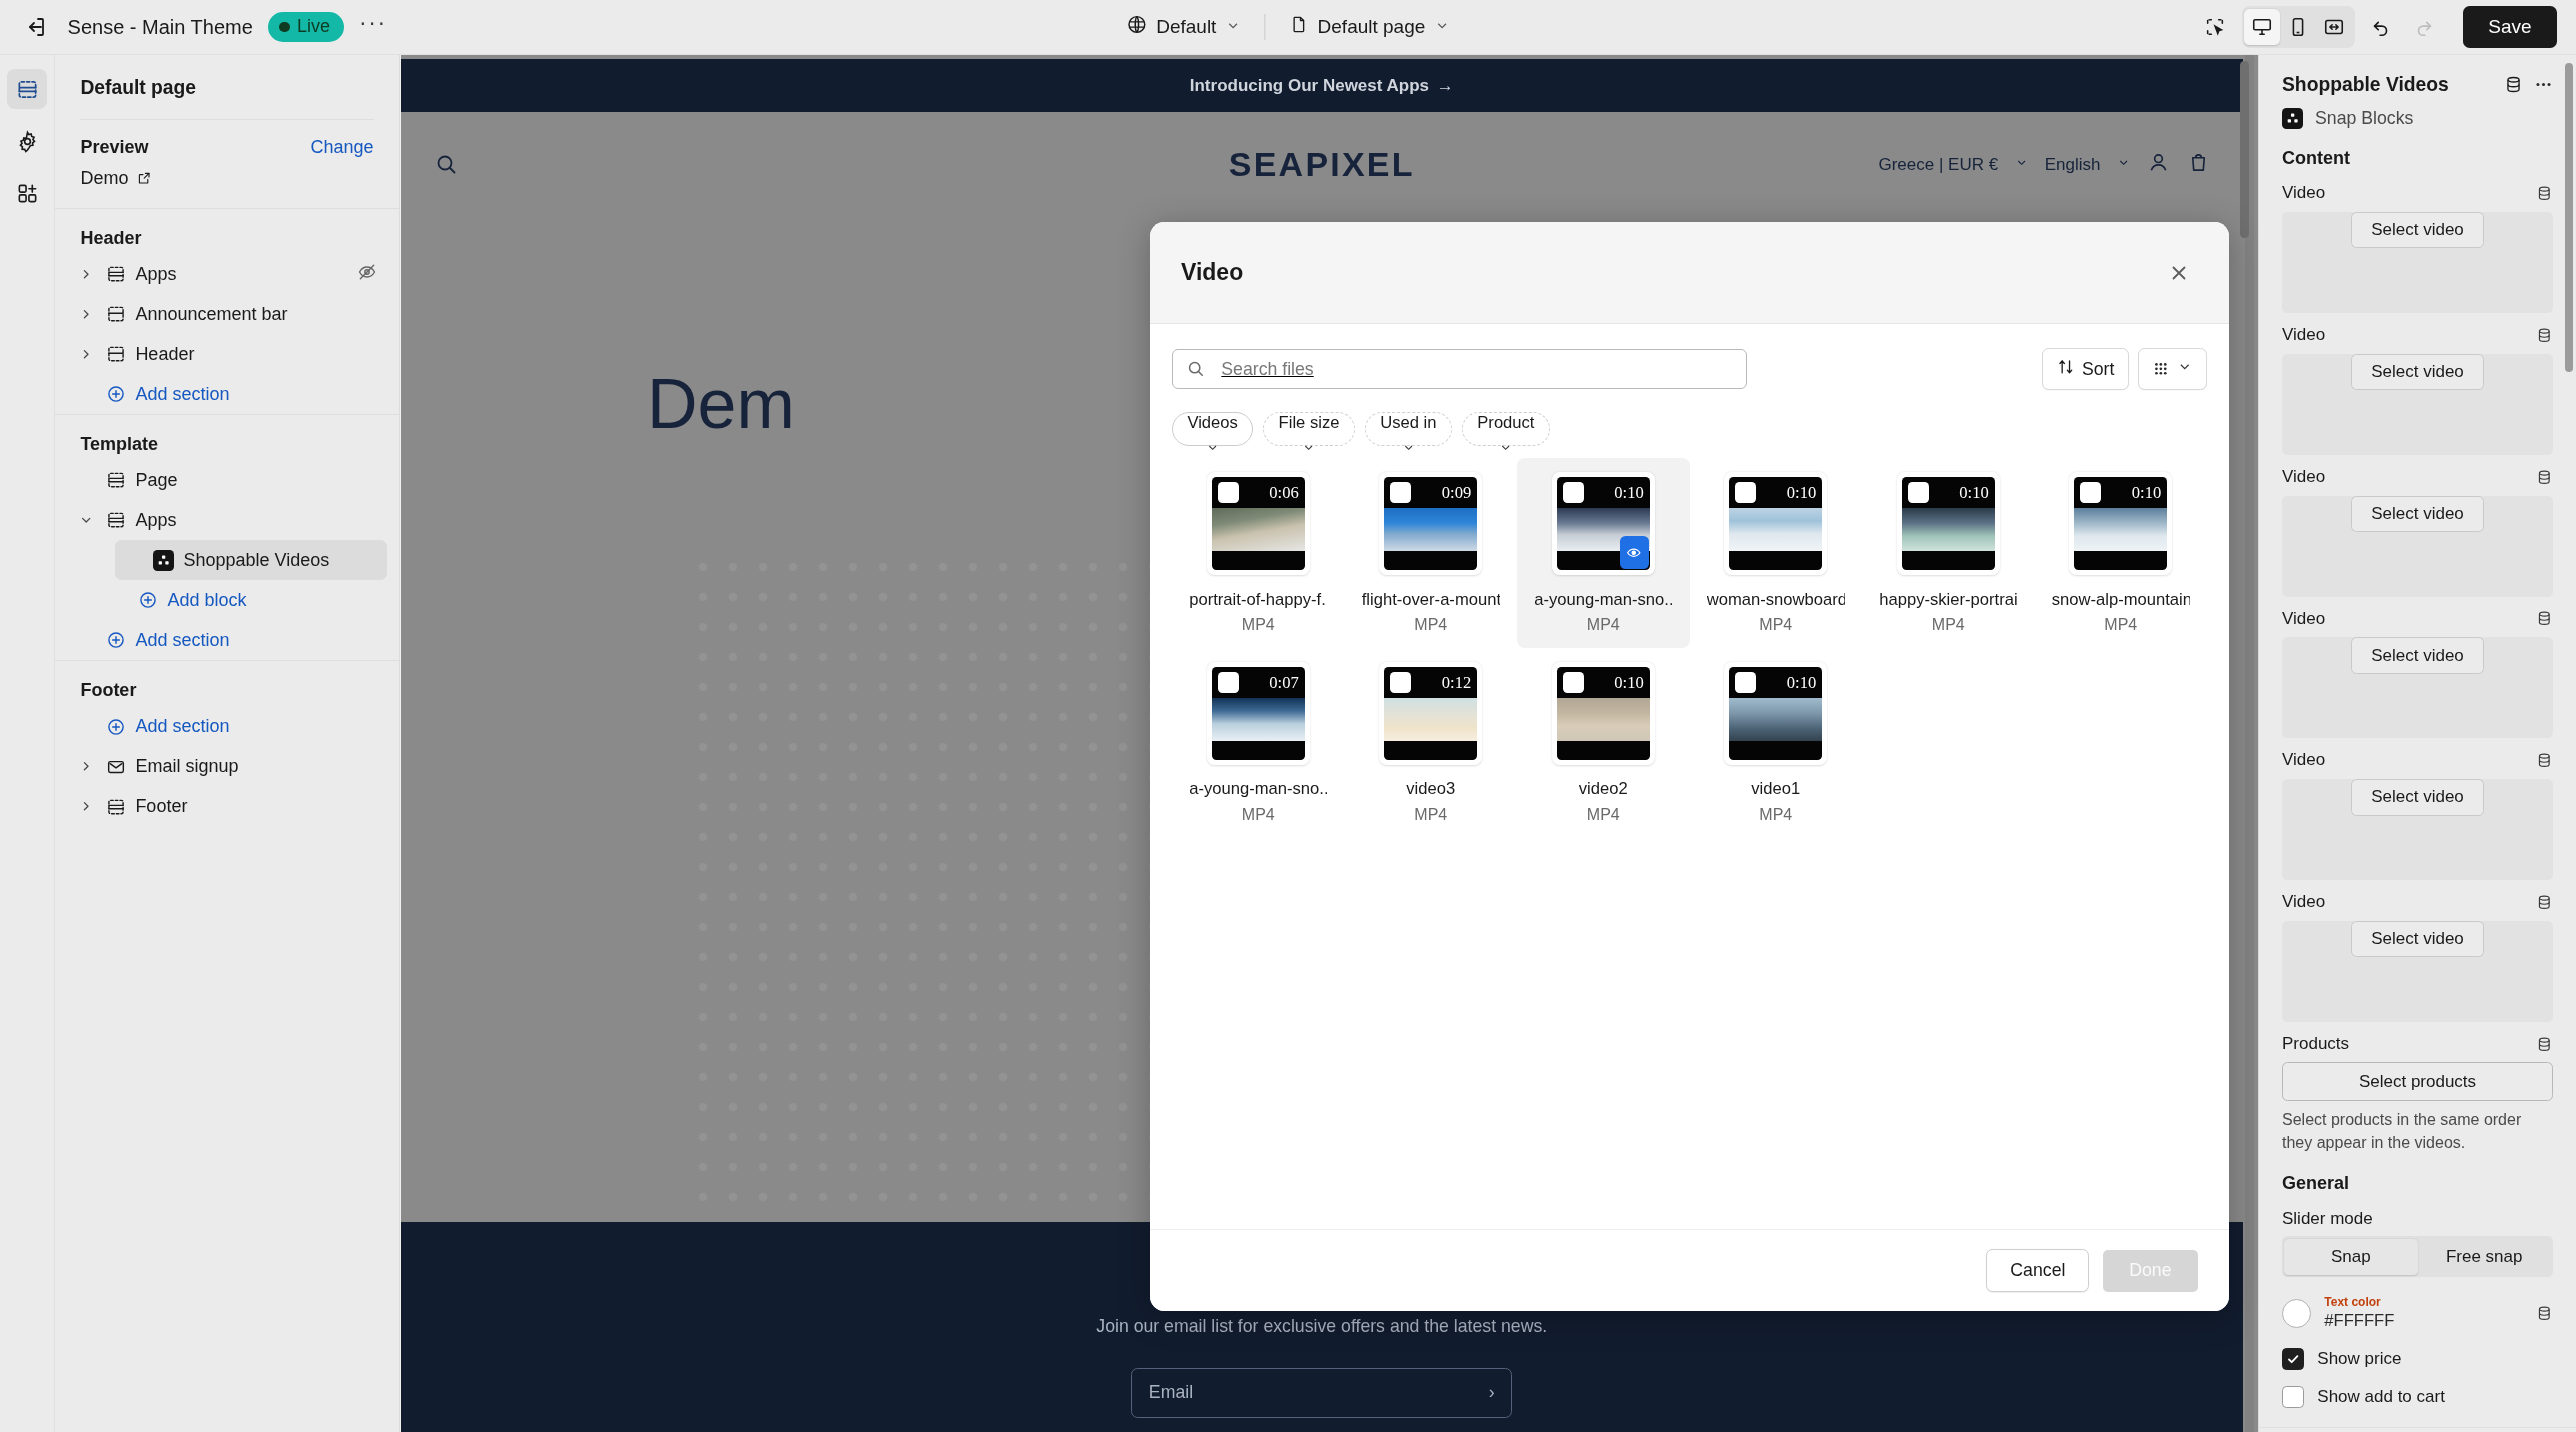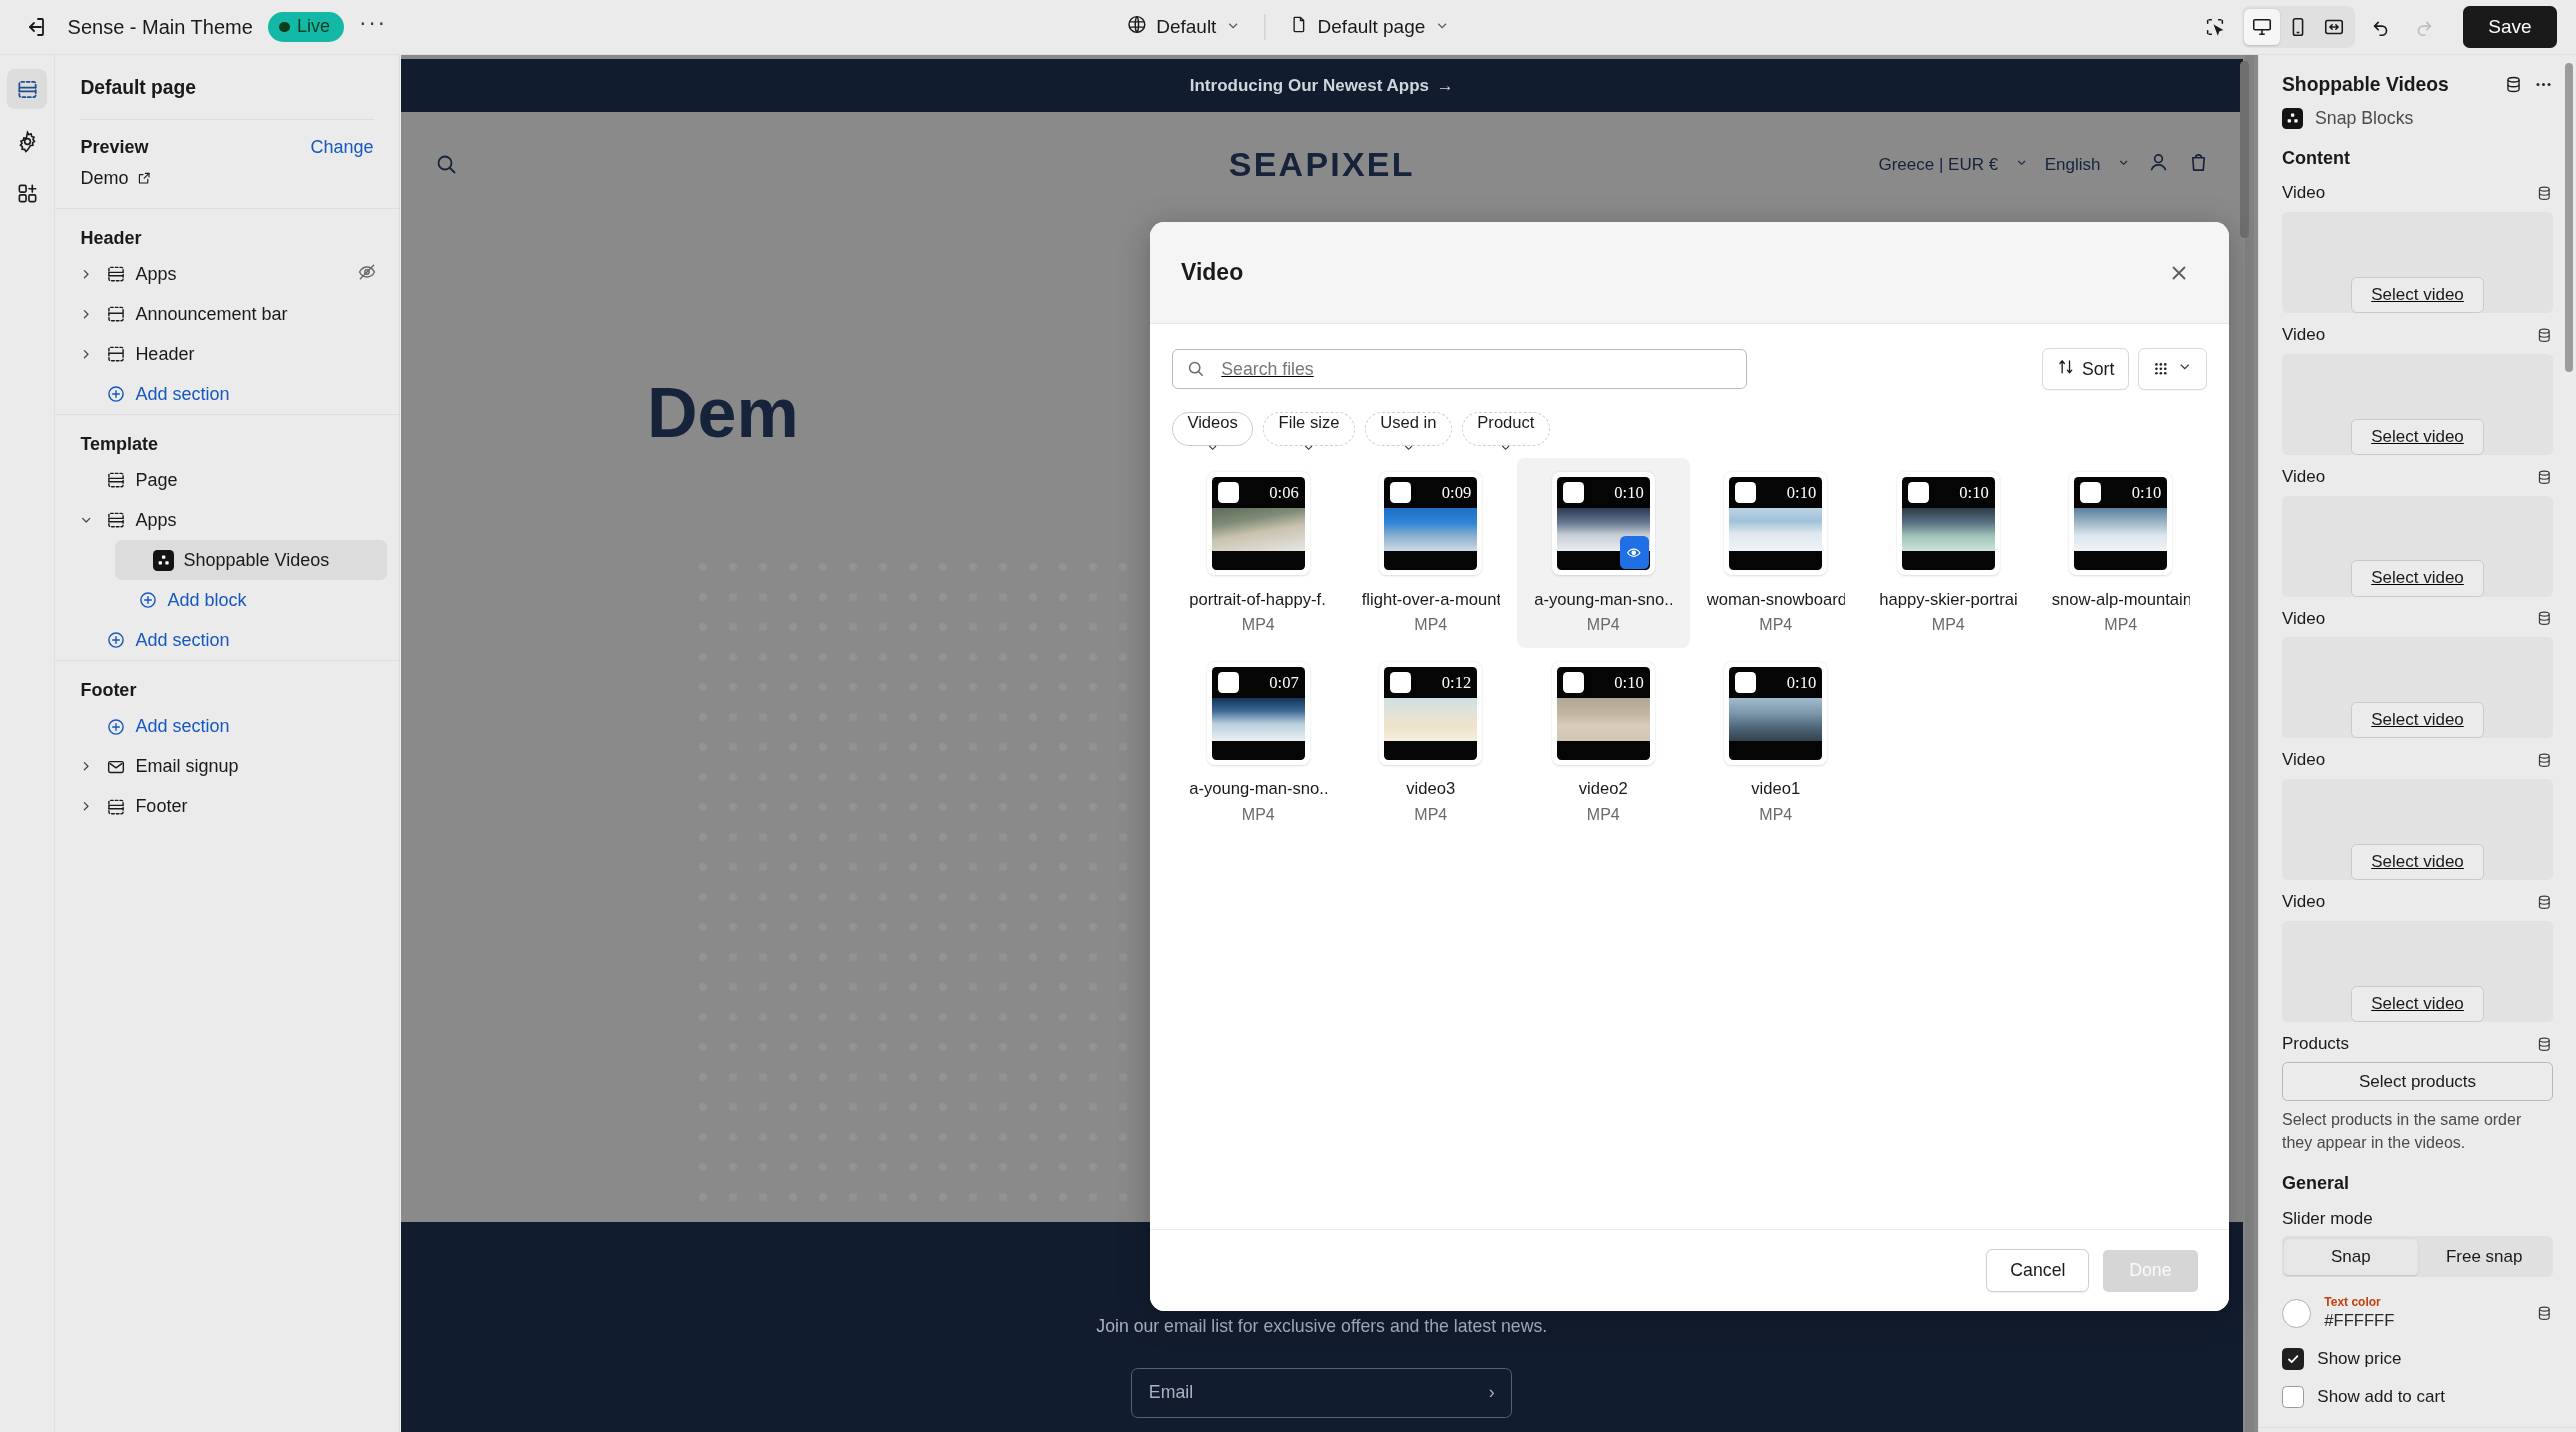--- a/index.html
+++ b/index.html
@@ -126,22 +126,22 @@
   }
   #site-logo {
     position: absolute; left: 50%; transform: translateX(-50%);
     font-size: 34px; font-weight: bold; letter-spacing: 2.2px; color: #16233a;
   }
   #site-head-right {
     margin-left: auto; display: flex; align-items: center; gap: 16.6px;
     font-size: 17px; color: #16233a;
   }
   #hero-title {
-    position: absolute; left: 246px; top: 318px;
-    font-size: 70px; font-weight: bold; color: #16233a;
+    position: absolute; left: 246px; top: 309px;
+    font-size: 70px; font-weight: normal; color: #16233a;
   }
   #dotgrid {
     position: absolute; left: 287px; top: 497px; width: 1216px; height: 691px;
     background-image: radial-gradient(#9a9a9a 3.9px, transparent 4.4px);
     background-size: 30px 30px;
     opacity: .55;
   }
   #site-footer {
     position: absolute; left: 0; right: 15.5px; bottom: 0; height: 210px;
     background: #111c2e; color: #cfd4dd;
@@ -285,21 +285,21 @@
   .rp-head-actions { margin-left: auto; display: flex; align-items: center; gap: 11px; }
   .rp-app { display: flex; align-items: center; gap: 12px; padding: 6.6px 23px 0 23px; }
   .rp-app-name { font-size: 17.7px; color: #4a4a4a; }
   .rp-section-title { font-size: 18px; font-weight: bold; color: #1a1a1a; padding: 19px 23px 2.2px 23px; }
   .rp-field { padding: 12px 23px 0 23px; }
   .rp-field-row { display: flex; align-items: center; }
   .rp-field-label { font-size: 17px; color: #1a1a1a; }
   .rp-db { margin-left: auto; opacity: .85; display: flex; }
   .rp-wellbox {
     margin-top: 8.8px; background: #e2e2e2; border-radius: 5.5px; height: 101px;
-    display: flex; align-items: flex-end; justify-content: center; text-decoration: underline;
+    display: flex; align-items: flex-start; justify-content: center;
   }
   .rp-wellbtn {
     background: #ebebeb; border: 0.6px solid #c9c9c9; border-radius: 5.5px;
     padding: 7.2px 19px; font-size: 17px; color: #1a1a1a; cursor: pointer;
     font-family: inherit;
   }
   .rp-wide-btn {
     margin-top: 7.7px; width: 100%; background: transparent; border: 0.6px solid #b8b8b8;
     border-radius: 5.5px; padding: 8.8px 0; font-size: 17px; color: #1a1a1a;
     cursor: pointer; font-family: inherit;

